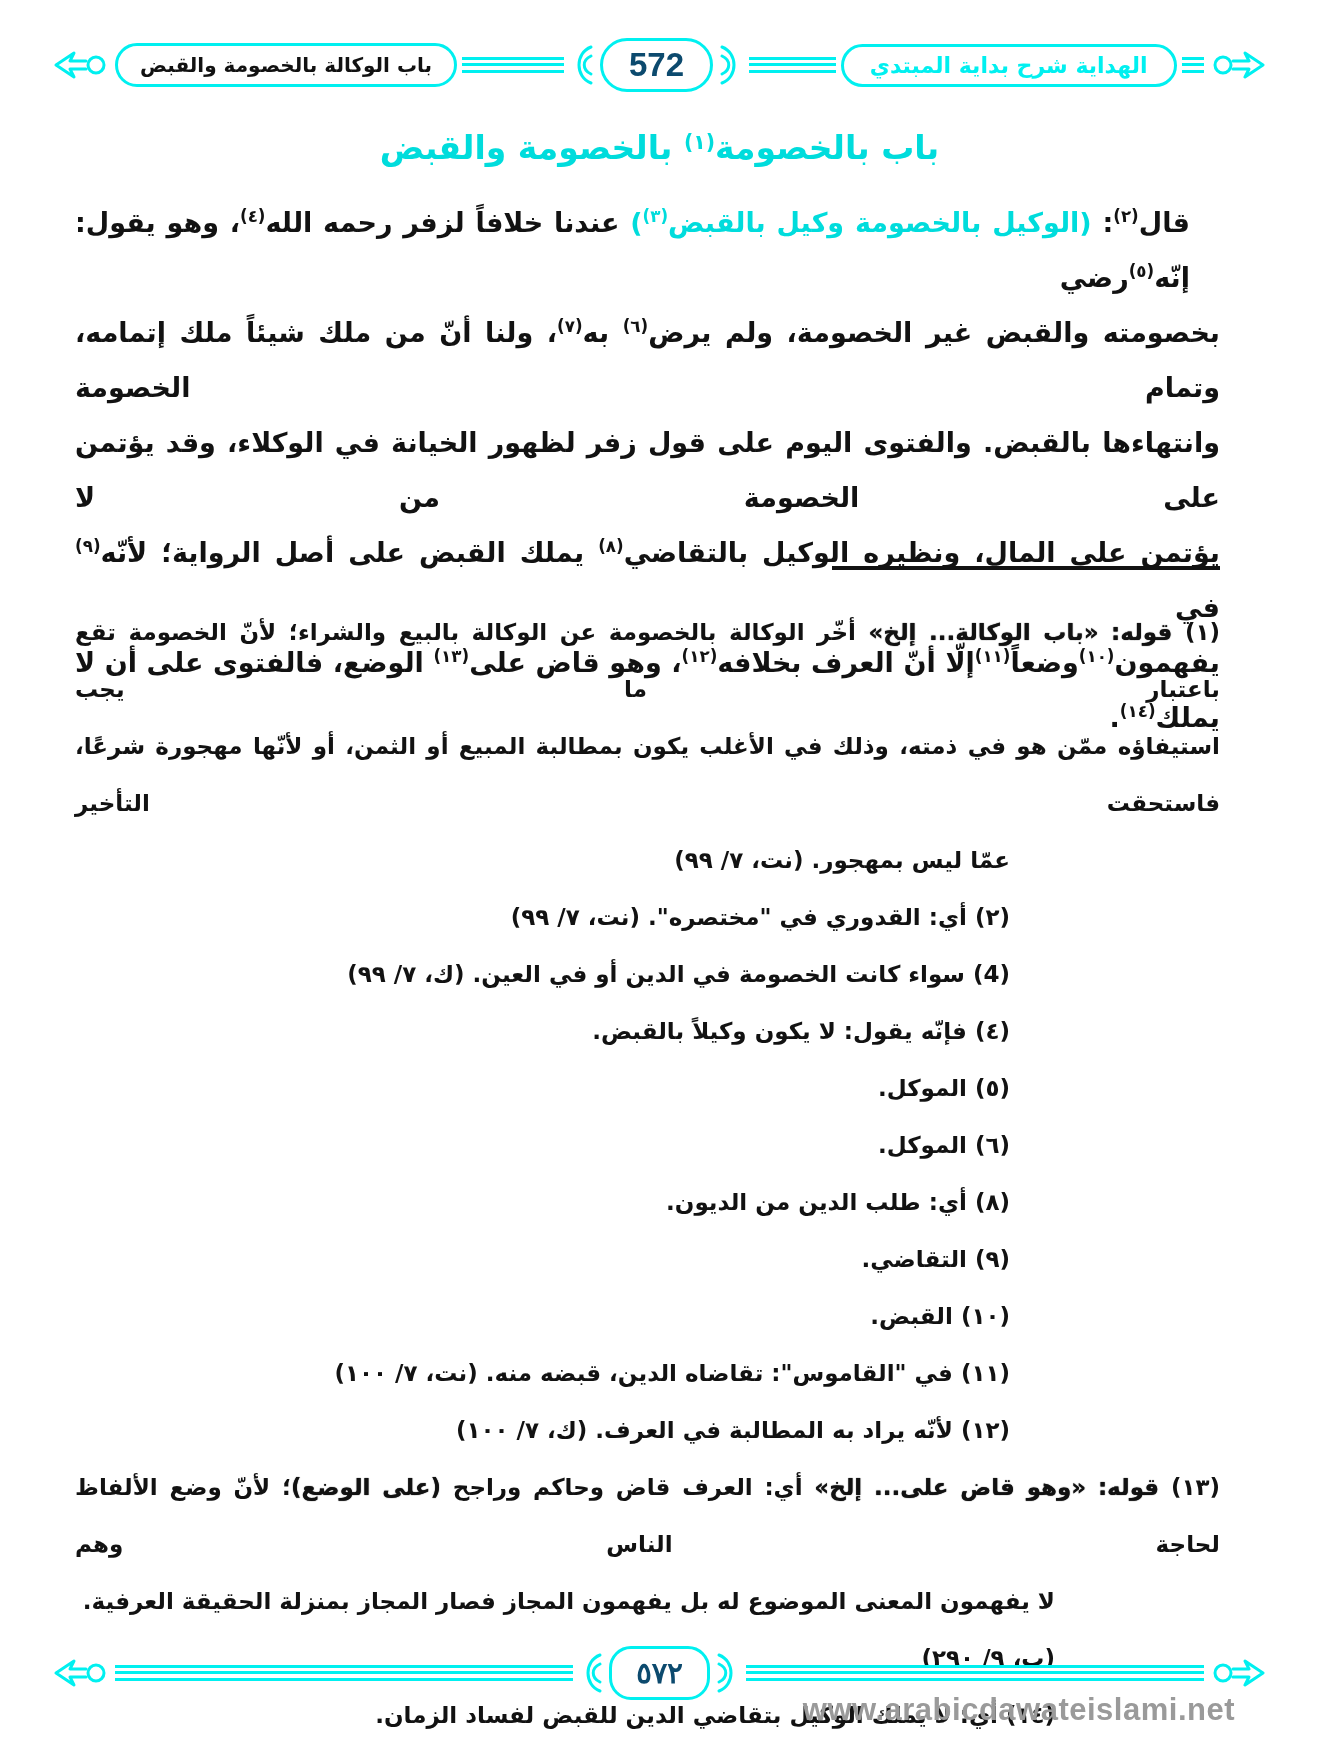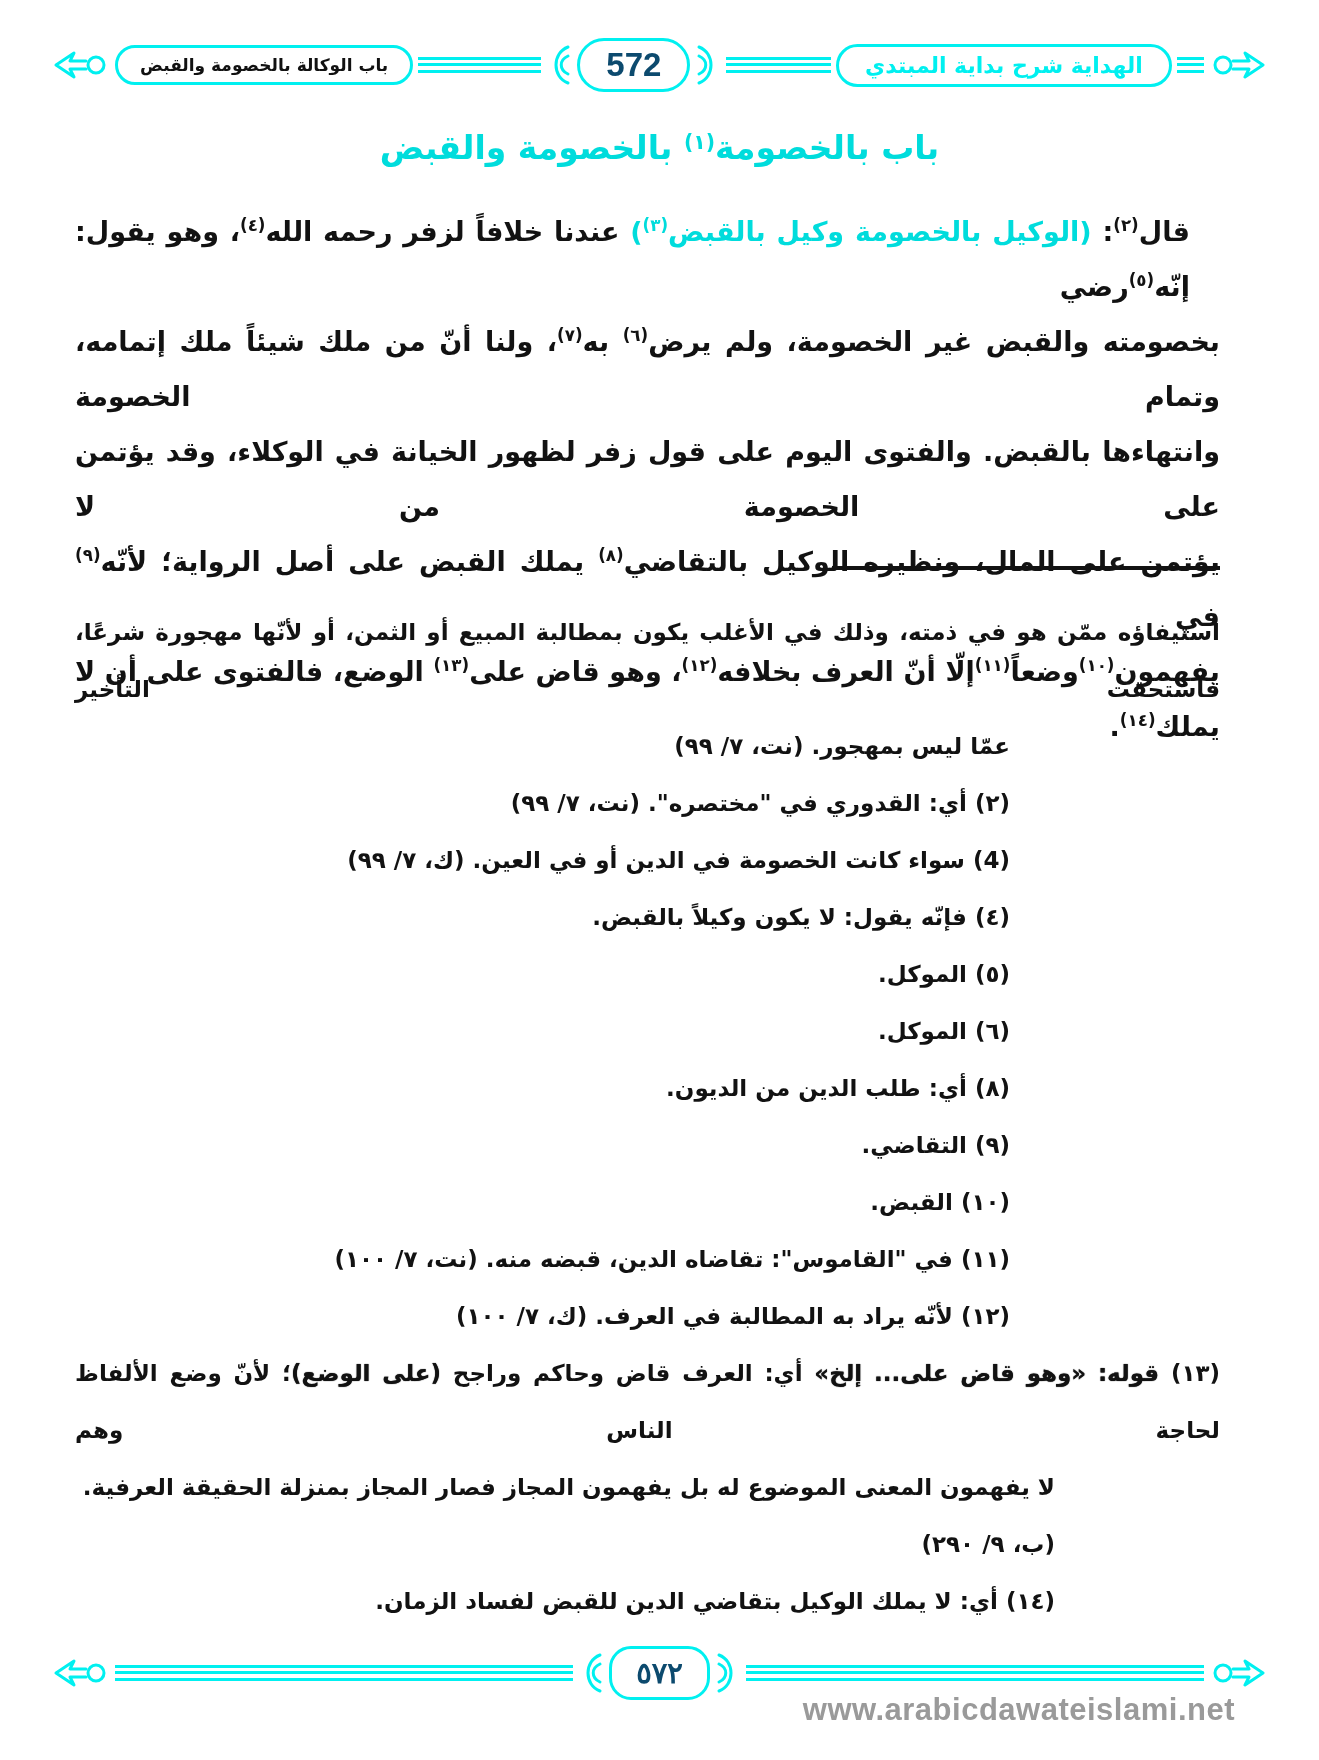--- a/index.html
+++ b/index.html
@@ -16,36 +16,36 @@
   .band-header{top:38px;}
   .band-footer{top:1646px;}
   .tline{height:16px;flex:1;
     background:linear-gradient(to bottom,
       var(--accent) 0 3px,#fff 3px 6.5px,
       var(--accent) 6.5px 9.5px,#fff 9.5px 13px,
       var(--accent) 13px 16px);}
   .tline.short{flex:.22;}
   .tline.mid{flex:.85;}
   .tab{border:3px solid var(--accent);border-radius:28px;background:#fff;
-    padding:7px 22px;font-weight:bold;font-size:17px;color:#111;
+    padding:7px 22px;font-weight:bold;font-size:20px;color:#111;
     white-space:nowrap;direction:rtl;}
   .book-tab{color:var(--accent);font-size:22px;padding:6px 26px;}
   .badge{border:3px solid var(--accent);border-radius:30px;background:#fff;
     padding:5px 26px;font-family:"Liberation Sans",sans-serif;
     font-weight:bold;font-size:33px;color:#0c4a6e;white-space:nowrap;}
   .badge-ar{font-family:Liberation Serif, serif;font-size:29px;padding:7px 24px;border-radius:22px;}
   .orn{flex:0 0 auto;display:block;}
   .orn svg{display:block;}
   .orn path,.orn circle{stroke:var(--accent);stroke-width:3;fill:none;stroke-linejoin:round;stroke-linecap:round;}
   .flip{transform:scaleX(-1);}
   
   .page-title{position:absolute;top:128px;left:0;right:0;text-align:center;
     direction:rtl;color:var(--accent-text);font-size:33px;font-weight:bold;}
   
-  .body-block{position:absolute;top:204px;right:99px;left:75px;direction:rtl;
+  .body-block{position:absolute;top:195px;right:99px;left:75px;direction:rtl;
     color:#121212;font-weight:bold;font-size:27px;}
   .body-line{line-height:55px;text-align:justify;text-align-last:justify;}
   .body-line.first{padding-right:30px;}
   .body-line.last{text-align-last:right;}
   sup{font-size:.62em;line-height:0;vertical-align:10px;}
   .c-accent{color:var(--accent-text);}
   .b-heavy{text-shadow:0 0 1px currentColor;}
   
   .separator{position:absolute;top:566px;right:99px;width:388px;height:4px;background:#121212;}
   .footnotes{position:absolute;top:604px;right:99px;left:75px;direction:rtl;
@@ -108,20 +108,21 @@
     <div class="body-line first"><span>قال</span><sup>(٢)</sup><span>: </span><span class="c-accent">(الوكيل بالخصومة وكيل بالقبض</span><sup class="c-accent">(٣)</sup><span class="c-accent">)</span><span> عندنا خلافاً لزفر رحمه الله</span><sup>(٤)</sup><span>، وهو يقول: إنّه</span><sup>(٥)</sup><span>رضي</span></div>
     <div class="body-line"><span>بخصومته والقبض غير الخصومة، ولم يرض</span><sup>(٦)</sup><span> به</span><sup>(٧)</sup><span>، ولنا أنّ من ملك شيئاً ملك إتمامه، وتمام الخصومة</span></div>
     <div class="body-line"><span>وانتهاءها بالقبض. والفتوى اليوم على قول زفر لظهور الخيانة في الوكلاء، وقد يؤتمن على الخصومة من لا</span></div>
     <div class="body-line"><span>يؤتمن على المال، ونظيره الوكيل بالتقاضي</span><sup>(٨)</sup><span> يملك القبض على أصل الرواية؛ لأنّه</span><sup>(٩)</sup><span> في</span></div>
     <div class="body-line last"><span>يفهمون</span><sup>(١٠)</sup><span>وضعاً</span><sup>(١١)</sup><span>إلّا أنّ العرف بخلافه</span><sup>(١٢)</sup><span>، وهو قاض على</span><sup>(١٣)</sup><span> الوضع، فالفتوى على أن لا يملك</span><sup>(١٤)</sup><span>.</span></div>
   </div>
 
   <div class="separator"></div>
 
   <div class="footnotes">
+    <div class="fl just"><span>(١) </span><span class="b-heavy">قوله: «باب الوكالة... إلخ»</span><span> أخّر الوكالة بالخصومة عن الوكالة بالبيع والشراء؛ لأنّ الخصومة تقع باعتبار ما يجب</span></div>
     <div class="fl just"><span>استيفاؤه ممّن هو في ذمته، وذلك في الأغلب يكون بمطالبة المبيع أو الثمن، أو لأنّها مهجورة شرعًا، فاستحقت التأخير</span></div>
     <div class="fl right inset"><span>عمّا ليس بمهجور. (نت، ٧/ ٩٩)</span></div>
     <div class="fl right inset"><span>(٢) أي: القدوري في "مختصره". (نت، ٧/ ٩٩)</span></div>
     <div class="fl right inset"><span>(4) سواء كانت الخصومة في الدين أو في العين. (ك، ٧/ ٩٩)</span></div>
     <div class="fl right inset"><span>(٤) فإنّه يقول: لا يكون وكيلاً بالقبض.</span></div>
     <div class="fl right inset"><span>(٥) الموكل.</span></div>
     <div class="fl right inset"><span>(٦) الموكل.</span></div>
     <div class="fl right inset"><span>(٨) أي: طلب الدين من الديون.</span></div>
     <div class="fl right inset"><span>(٩) التقاضي.</span></div>
     <div class="fl right inset"><span>(١٠) القبض.</span></div>

